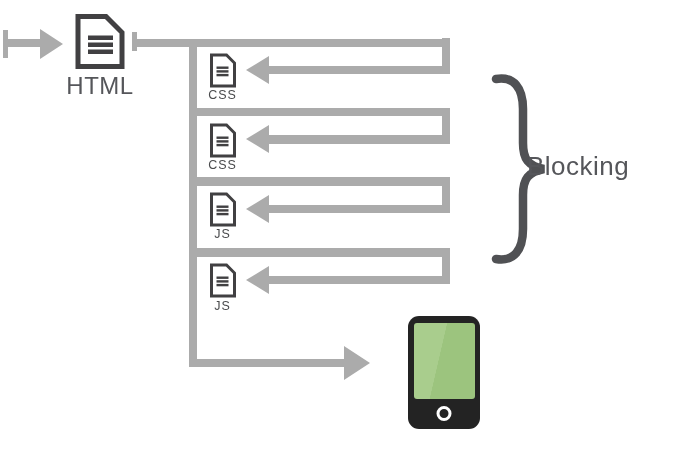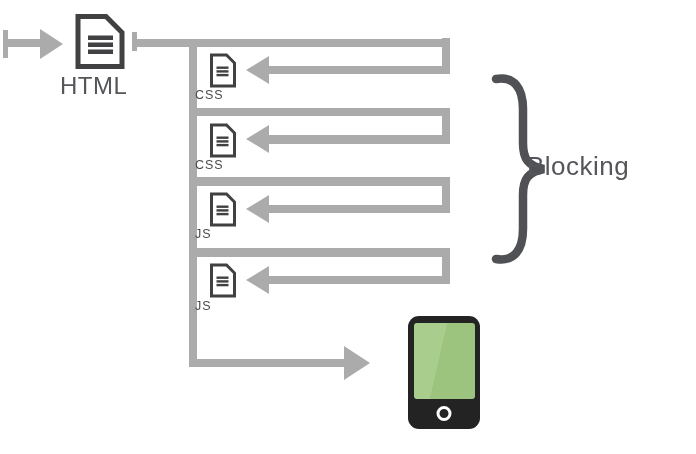--- a/index.html
+++ b/index.html
@@ -14,23 +14,23 @@
   .arrow-left{position:absolute;width:0;height:0;
     border-top:14.5px solid transparent;border-bottom:14.5px solid transparent;
     border-right:23px solid #ababab;}
   .arrow-right{position:absolute;width:0;height:0;
     border-top:15px solid transparent;border-bottom:15px solid transparent;
     border-left:23px solid #ababab;}
   .arrow-right-lg{position:absolute;width:0;height:0;
     border-top:17.5px solid transparent;border-bottom:17.5px solid transparent;
     border-left:26.5px solid #ababab;}
   .doc{position:absolute;}
-  .html-label{position:absolute;left:60px;top:72px;width:80px;text-align:left;
+  .html-label{position:absolute;left:60px;top:72px;width:80px;text-align:center;
     font-size:24px;color:#55565a;letter-spacing:0.5px;}
-  .res-label{position:absolute;width:55px;text-align:left;
+  .res-label{position:absolute;width:55px;text-align:center;
     font-size:12.5px;color:#4a4b4d;letter-spacing:1px;}
   .blocking-label{position:absolute;left:527px;top:151px;
     font-size:26px;color:#55565a;letter-spacing:0.5px;}
   .brace{position:absolute;left:489px;top:71px;}
   .phone{position:absolute;left:408px;top:315.5px;width:72px;height:113px;
     background:#232323;border-radius:11px;}
   .phone-screen{position:absolute;left:5.5px;top:7px;width:61px;height:76px;border-radius:3px;
     background:linear-gradient(103deg,#a9cd8d 42%,#9cc47e 42.5%);}
   .home-btn{position:absolute;left:50%;bottom:8px;transform:translateX(-50%);
     width:9px;height:9px;border-radius:50%;background:#232323;border:3px solid #ffffff;}

